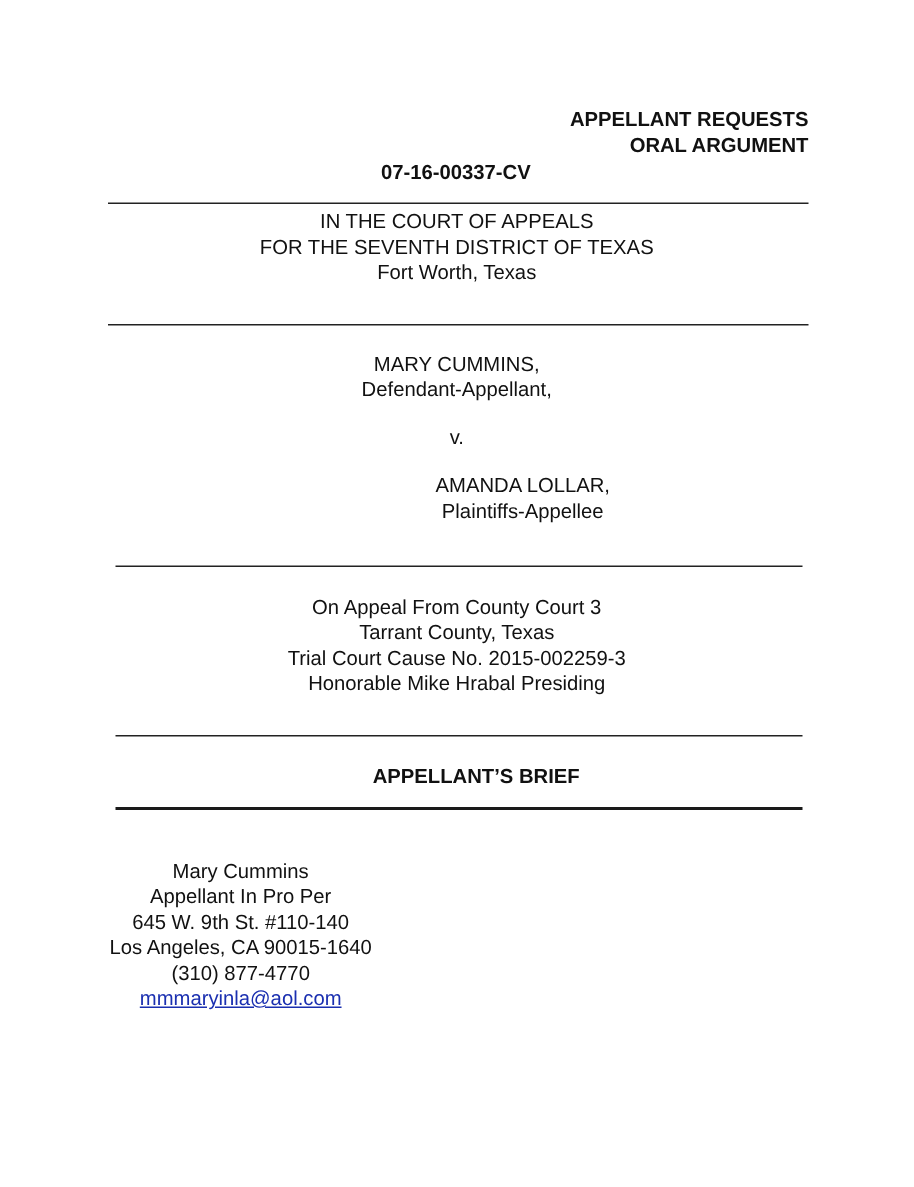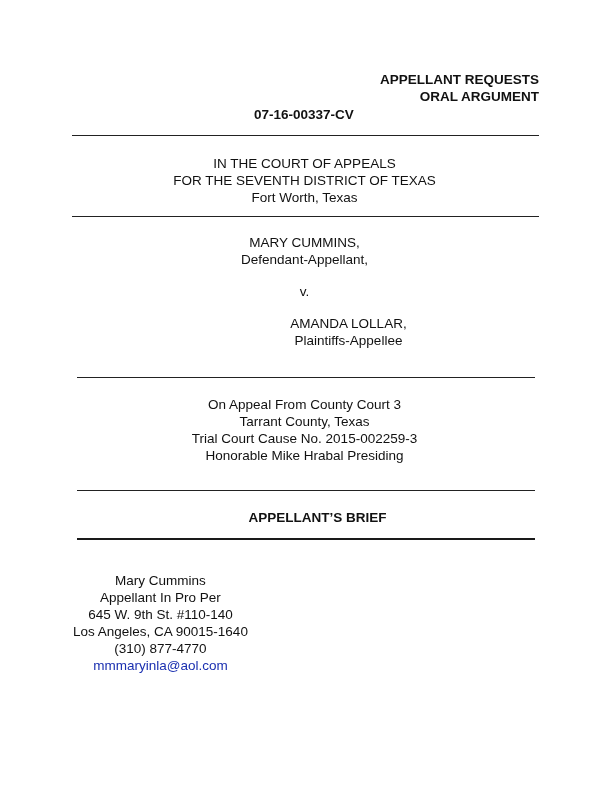--- a/index.html
+++ b/index.html
@@ -5,35 +5,35 @@
   html, body { margin: 0; padding: 0; background: #ffffff; }
   body { width: 609px; height: 791px; position: relative; overflow: hidden;
          font-family: "Liberation Sans", sans-serif; color: #111; font-size: 13.5px; }
   .abs { position: absolute; text-align: center; }
   .right { text-align: right; }
   .center { text-align: center; left: 0; width: 609px; }
   .bold { font-weight: bold; }
   .rule { position: absolute; height: 1px; background: #222; }
   .rule.thick { height: 2px; background: #1a1a1a; }
   .line { line-height: 17px; white-space: nowrap; }
-  a.email { color: #1a2fb0; }
+  a.email { color: #1a2fb0; text-decoration: underline; }
 </style>
 </head>
 <body>
 
 <div class="abs right bold line" style="top:71px; right:70px;">
   <div>APPELLANT REQUESTS</div>
   <div>ORAL ARGUMENT</div>
 </div>
 
 <div class="abs bold line" style="top:106px; left:254px;">07-16-00337-CV</div>
 
 <div class="rule" style="top:135px; left:72px; width:467px;"></div>
 
-<div class="abs center line" style="top:155px;">
+<div class="abs center line" style="top:139px;">
   <div>IN THE COURT OF APPEALS</div>
   <div>FOR THE SEVENTH DISTRICT OF TEXAS</div>
   <div>Fort Worth, Texas</div>
 </div>
 
 <div class="rule" style="top:216px; left:72px; width:467px;"></div>
 
 <div class="abs center line" style="top:234px;">
   <div>MARY CUMMINS,</div>
   <div>Defendant-Appellant,</div>

